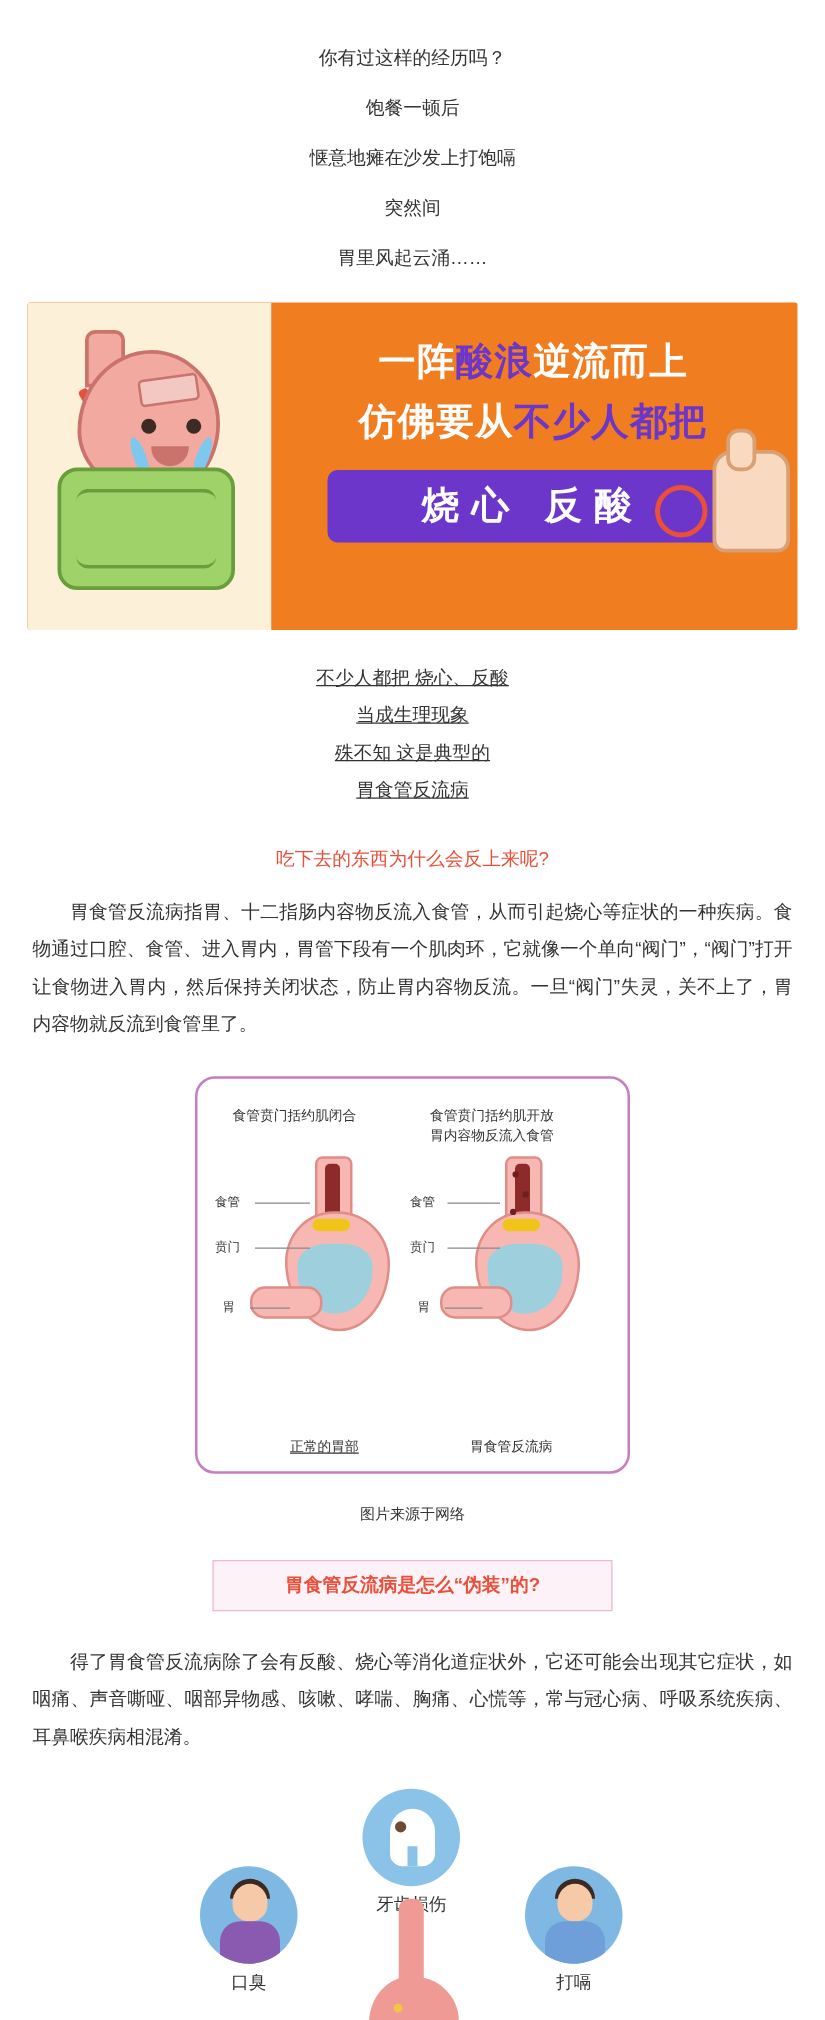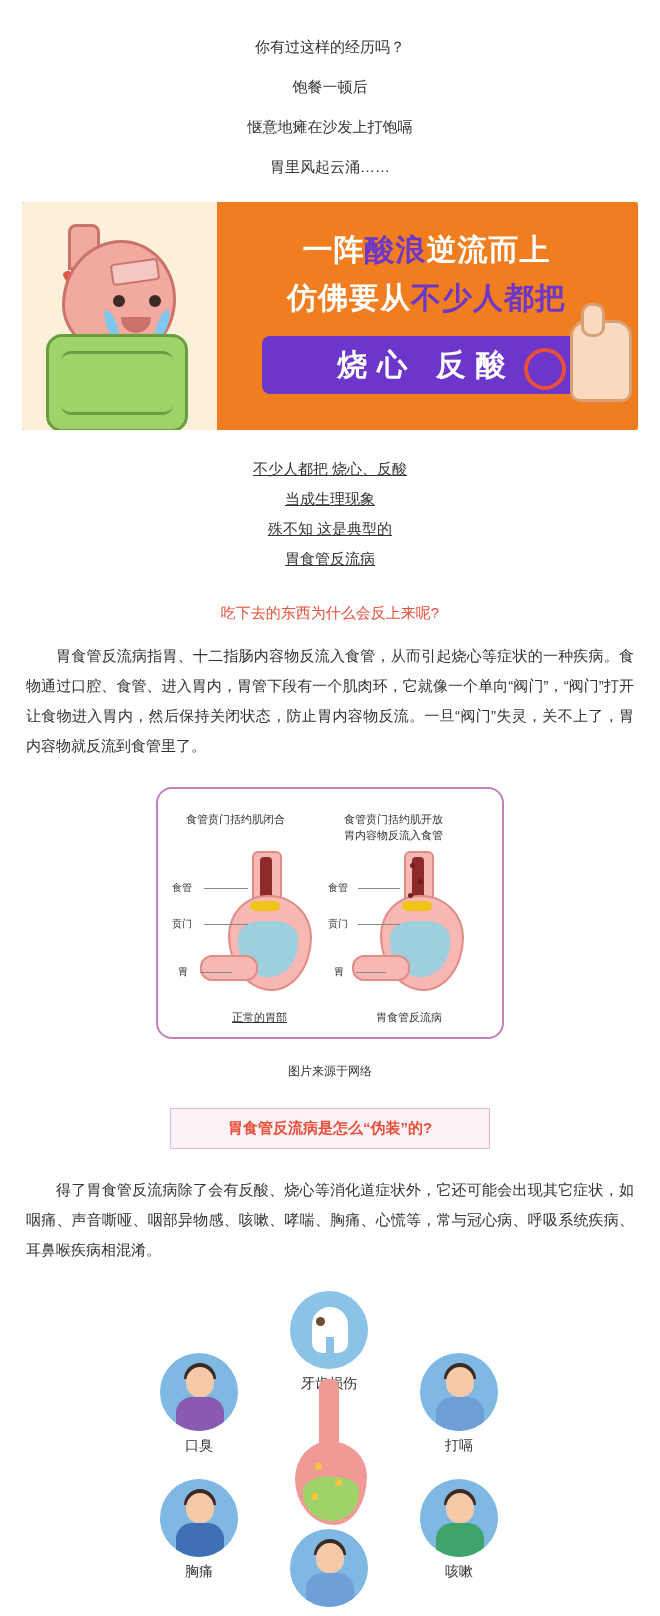--- a/index.html
+++ b/index.html
@@ -25,21 +25,21 @@
     line-height: 30px;
     color: #333333;
     padding: 22px 40px 14px 40px;
   }
   .intro div { white-space: nowrap; margin-top: 10px; }
 
   
   .hero {
     position: relative;
     margin: 6px 22px 0 22px;
-    height: 228px;
+    height: 262px;
     background: #f07d1f;
     border-radius: 2px;
     overflow: hidden;
   }
   .hero-left {
     position: absolute;
     left: 0; top: 0;
     width: 195px; height: 262px;
     background: #fdf0d8;
   }
@@ -216,21 +216,21 @@
   }
 
   
   .diagram-wrap {
     margin: 26px auto 0 auto;
     width: 348px;
   }
   .diagram {
     position: relative;
     width: 348px;
-    height: 252px;
+    height: 318px;
     background: #ffffff;
     border: 2px solid #c77ec0;
     border-radius: 16px;
     box-sizing: border-box;
     overflow: hidden;
   }
   .dg-cap {
     position: absolute;
     font-size: 11px;
     color: #333333;
@@ -445,20 +445,21 @@
 </style>
 </head>
 <body>
 
 <div class="page">
 
   <div class="intro">
     <div>你有过这样的经历吗？</div>
     <div>饱餐一顿后</div>
     <div>惬意地瘫在沙发上打饱嗝</div>
+    <div>突然间</div>
     <div>胃里风起云涌……</div>
   </div>
 
   <div class="hero">
     <div class="hero-left">
       <div class="stomach">
         <div class="spark"></div>
         <div class="spark2"></div>
         <div class="stomach-tube"></div>
         <div class="stomach-body">

